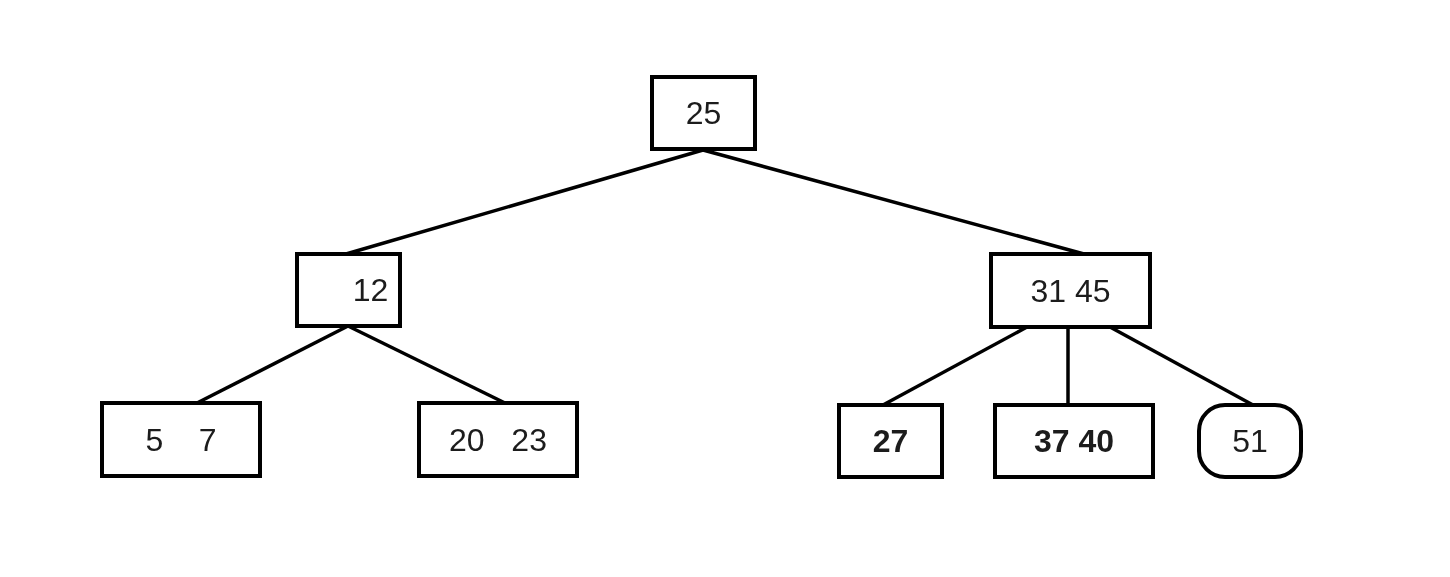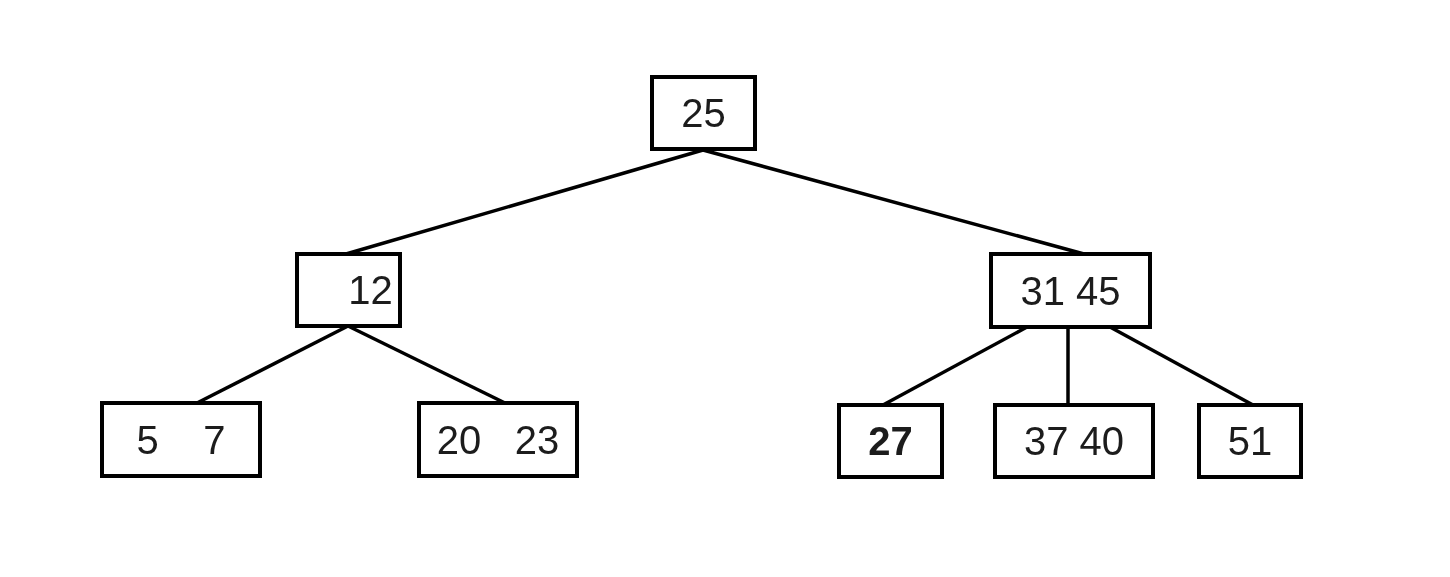--- a/index.html
+++ b/index.html
@@ -30,33 +30,33 @@
   }
   .node {
     position: absolute;
     z-index: 2;
     background: #ffffff;
     border: 4px solid #000000;
     box-sizing: border-box;
     display: flex;
     align-items: center;
     justify-content: center;
-    font-size: 40px;
+    font-size: 32px;
     color: #1c1c1c;
     white-space: pre;
     line-height: 1;
   }
   #node-root  { left: 650px;  top: 75px;  width: 107px; height: 76px; }
   #node-left  { left: 295px;  top: 252px; width: 107px; height: 76px; padding-left: 44px; }
   #node-right { left: 989px;  top: 252px; width: 163px; height: 77px; align-items: center; }
   #node-leaf1 { left: 100px;  top: 401px; width: 162px; height: 77px; }
   #node-leaf2 { left: 417px;  top: 401px; width: 162px; height: 77px; }
   #node-leaf3 { left: 837px;  top: 403px; width: 107px; height: 76px; font-weight: bold; }
-  #node-leaf4 { left: 993px;  top: 403px; width: 162px; height: 76px; }
-  #node-leaf5 { left: 1197px; top: 403px; width: 106px; height: 76px; }
+  #node-leaf4 { left: 993px;  top: 403px; width: 162px; height: 76px; font-weight: bold; }
+  #node-leaf5 { left: 1197px; top: 403px; width: 106px; height: 76px; border-radius: 28px; }
 </style>
 </head>
 <body>
 
 <div class="canvas">
 
   <svg class="edges-layer" viewBox="0 0 1450 577" xmlns="http://www.w3.org/2000/svg">
     <line x1="703" y1="150" x2="346" y2="254"></line>
     <line x1="703" y1="150" x2="1084" y2="254"></line>
     <line x1="348" y1="326" x2="197" y2="403"></line>

